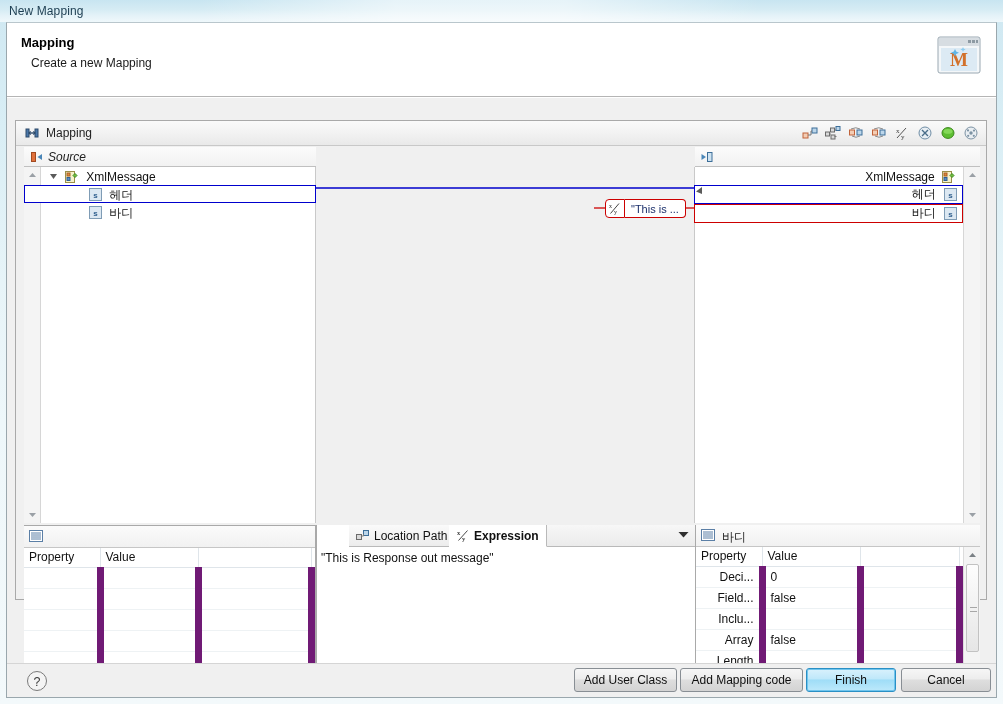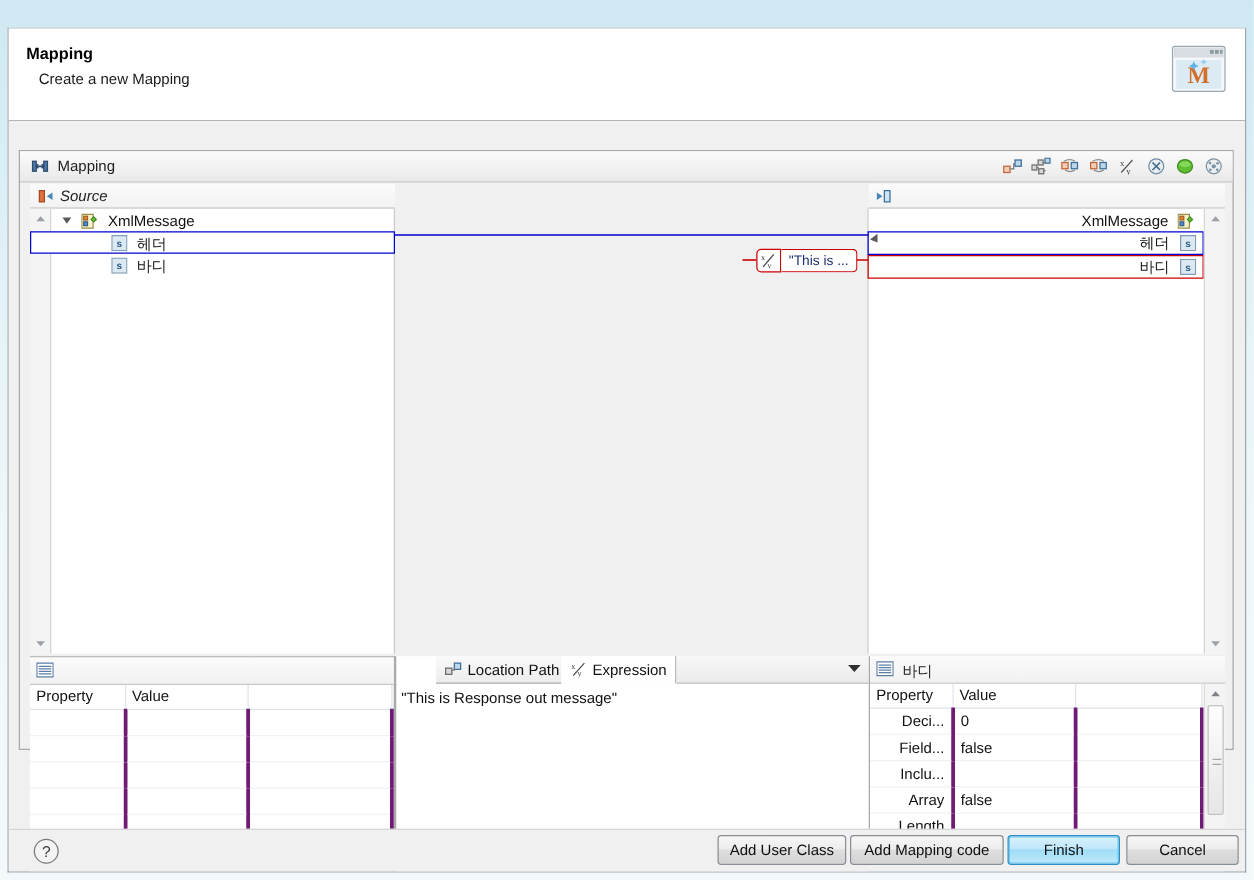--- a/index.html
+++ b/index.html
@@ -158,38 +158,38 @@
   .pane-title .ptxt { position:absolute; left:26px; top:4px; font-size:12px; color:#1a1a1a; }
   .pane-title .picn { position:absolute; left:5px; top:3px; }
 
   table.props { width:100%; border-collapse: collapse; font-size:12px; table-layout: fixed; }
   table.props th {
     font-weight: normal; text-align:left; padding: 2px 5px; height:19px;
     background:#fff; border-right:1px solid #dfe5ea; border-bottom:1px solid #dfe5ea;
     color:#111;
   }
   table.props td {
-    padding: 2px 5px; height:21px; border-right:3px solid #701a75; border-bottom:1px solid #eef2f4;
+    padding: 2px 5px; height:21px; border-right:7px solid #701a75; border-bottom:1px solid #eef2f4;
     color:#111; overflow:hidden; white-space:nowrap;
   }
   td.pname { text-align:right; padding-right:8px; }
 
   
   #tabs {
     position:relative; height:22px;
     background: linear-gradient(180deg,#f7f7f7 0%,#ebebeb 100%);
     border-bottom:1px solid #b9b9b9;
   }
   .tab {
     position:absolute; top:0; height:22px; display:flex; align-items:center; gap:4px;
     padding: 0 7px; font-size:12px; color:#111; cursor:pointer;
     border-right:1px solid #b9b9b9;
   }
   .tab.inactive { background: linear-gradient(180deg,#fafafa 0%, #ececec 100%); border-bottom:1px solid #b9b9b9;}
-  .tab.active { background:#ffffff; border-bottom:1px solid #fff; }
+  .tab.active { background:#ffffff; border-bottom:1px solid #fff;font-weight:bold; }
   #tab-menu { position:absolute; right:6px; top:6px; cursor:pointer; }
   #expr-text { position:absolute; left:4px; top:26px; font-size:12px; color:#111; }
   #expr-hscroll {
     position:absolute; left:0; bottom:0; width:379px; height:17px;
     background:#f3f3f3; border-top:1px solid #c4c4c4;
   }
 
   
   #button-bar {
     position:absolute; left:0; top:640px; width:989px; height:34px;
@@ -209,20 +209,24 @@
     background: linear-gradient(180deg,#d9f1fc 0%, #bfe8fa 45%, #9fddf7 50%, #bde9fb 100%);
     border:1px solid #2a8fc4; box-shadow: 0 0 0 1px #6fc5ee inset;
   }
   svg { display:block; }
 </style>
 </head>
 <body>
 
 <div id="window">
 
+  <div id="titlebar">
+    <div class="shine"></div>
+    <div id="title-text">New Mapping</div>
+  </div>
 
   <div id="client">
 
     <div id="banner">
       <div id="banner-title">Mapping</div>
       <div id="banner-sub">Create a new Mapping</div>
       <div id="banner-icon">
         <svg width="46" height="46" viewBox="0 0 46 46">
           <rect x="2" y="4" width="42" height="36" rx="2" fill="#f4f7f9" stroke="#9aa8b2"></rect>
           <rect x="3" y="5" width="40" height="8" fill="#d7dde2" stroke="none"></rect>

